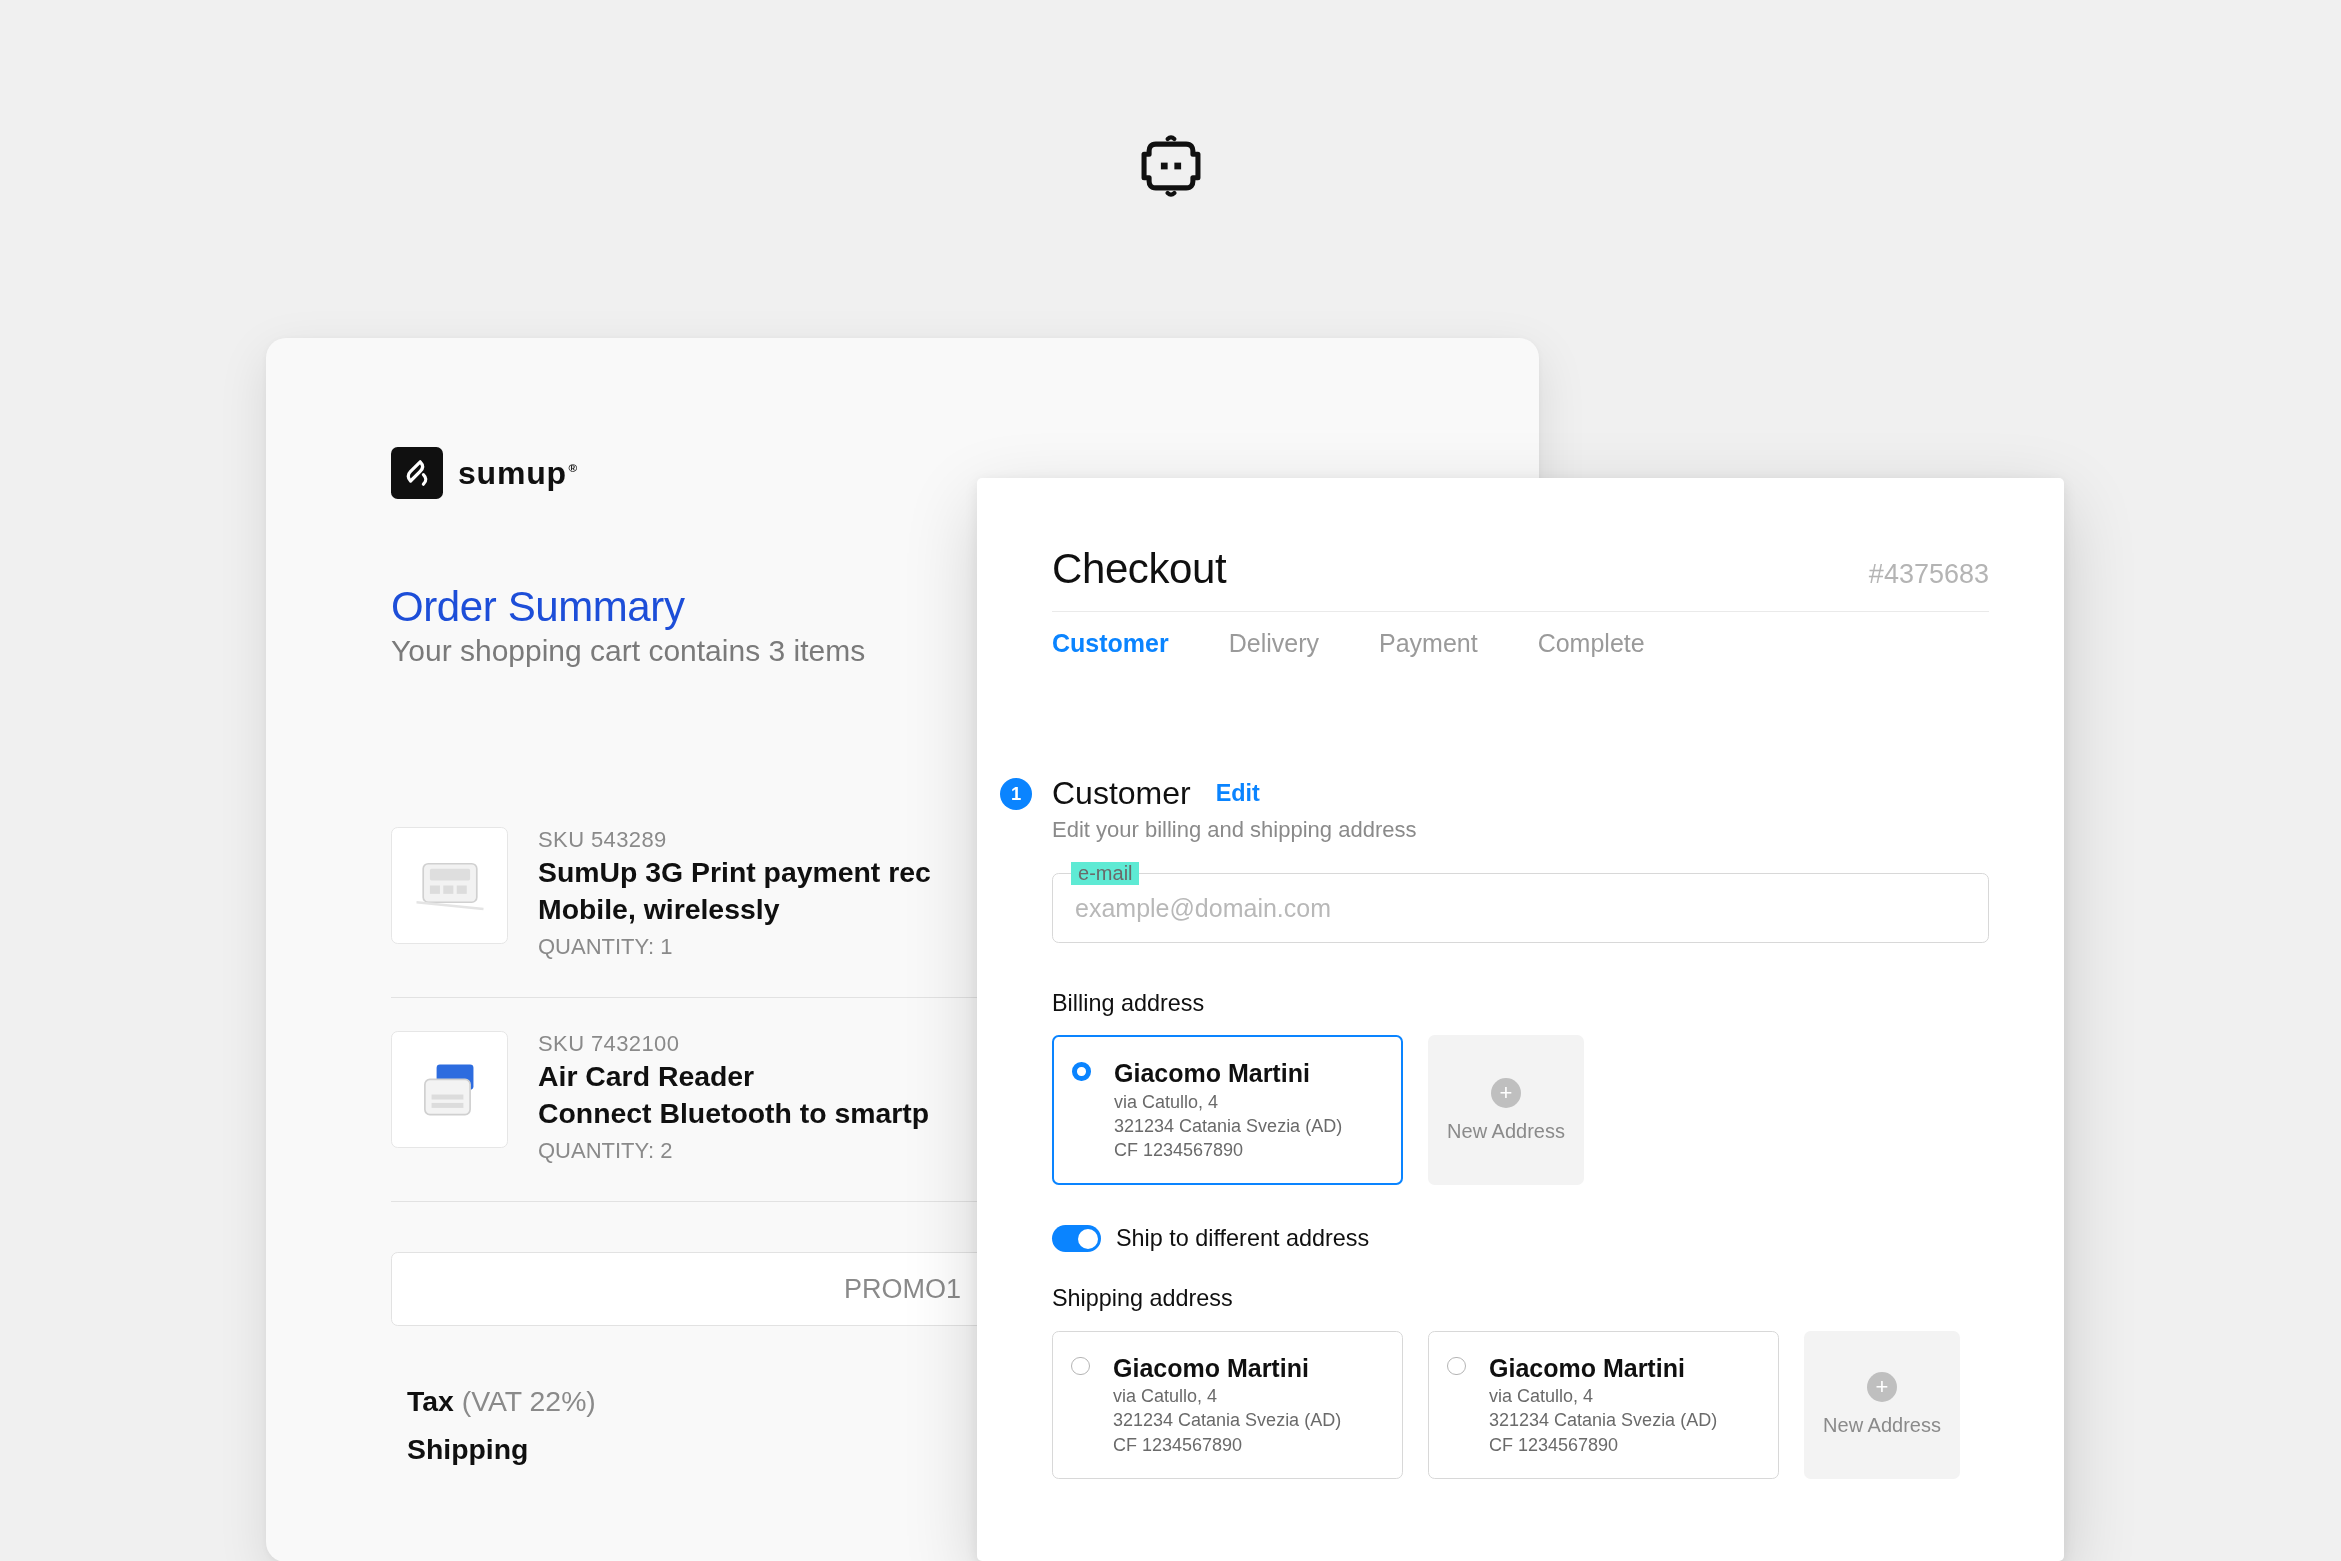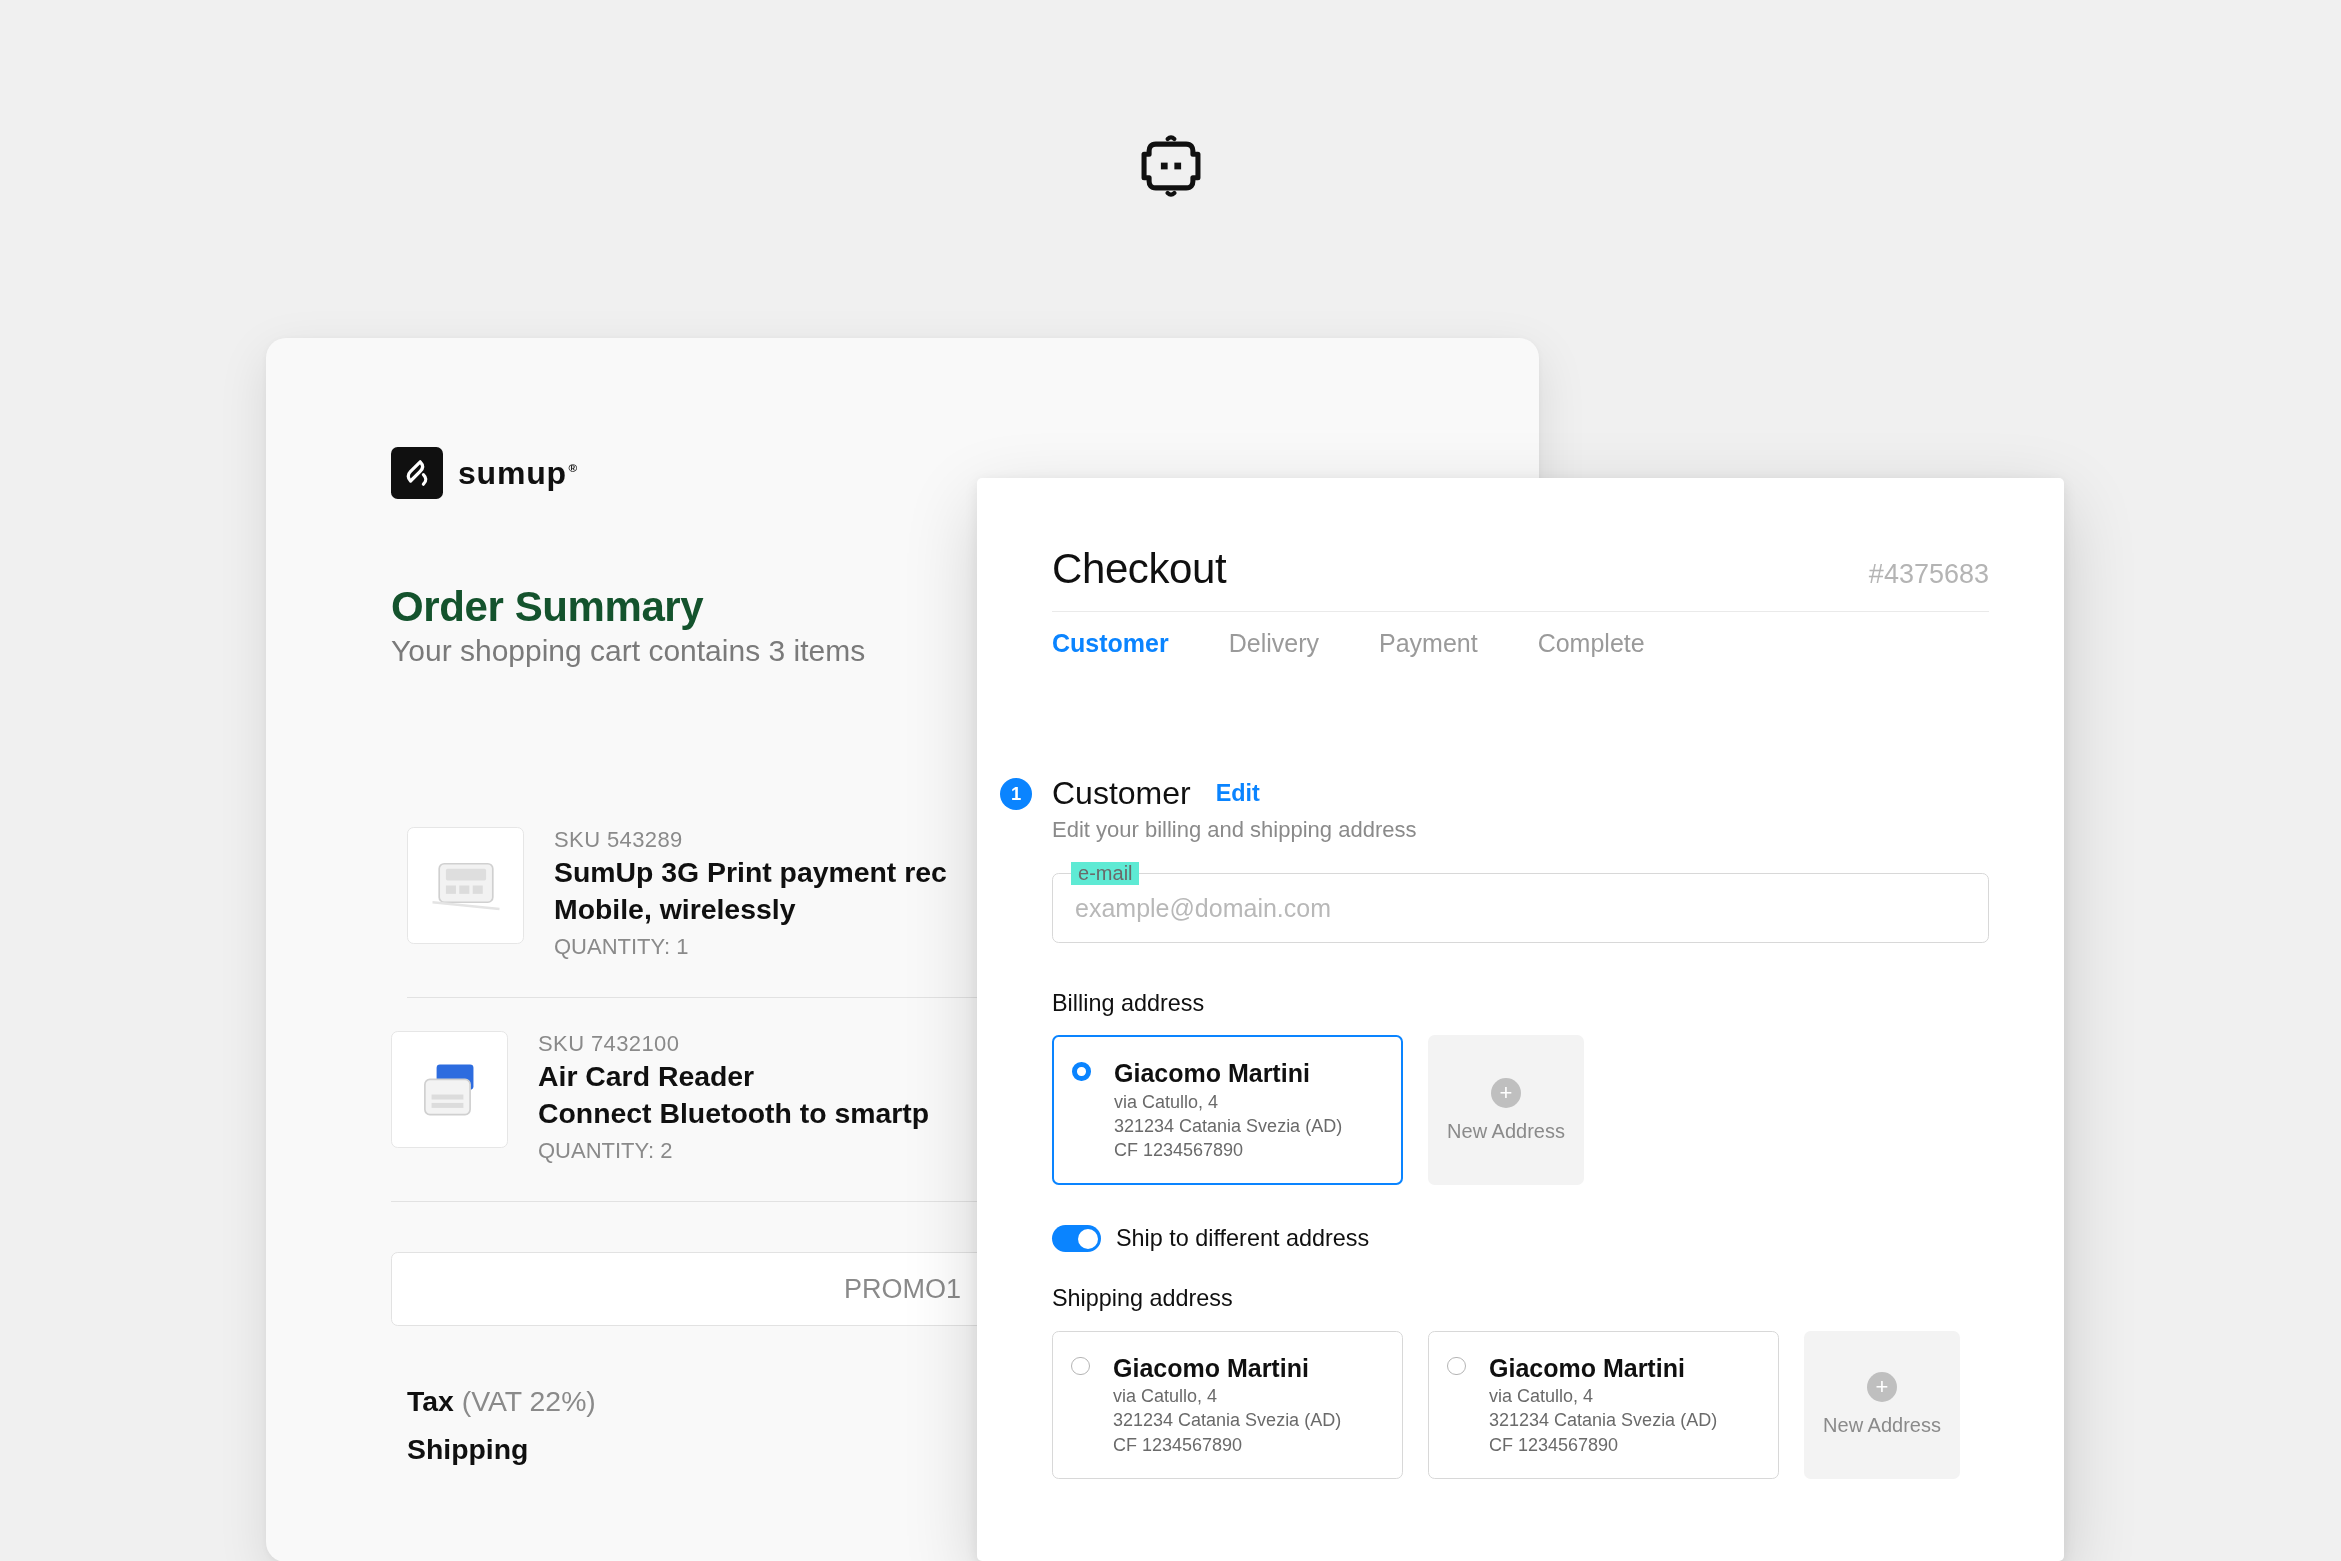--- a/index.html
+++ b/index.html
@@ -69,38 +69,38 @@
   .sumup-word {
     font-size: 32px;
     font-weight: 700;
     letter-spacing: 0.8px;
     color: #101010;
   }
   .sumup-word sup { font-size: 11.7px; vertical-align: super; margin-left: 1.7px; }
 
   .order-title {
     font-size: 42px;
-    font-weight: 700;
-    color: #14532d;
+    font-weight: 400;
+    color: #1d4ed8;
     letter-spacing: -0.4px;
   }
   .order-sub {
     font-size: 30px;
     color: #7a7a7a;
     margin-top: 3.3px;
   }
 
   .line-items { margin-top: 125px; }
   .line-item {
     display: flex;
     gap: 30px;
     padding: 33px 0 37px;
     border-bottom: 0.8px solid #e2e2e2;
   }
-  .line-items .line-item:first-child { border-top: 0.8px solid #f9f9f9; margin-left: 16px; }
+  .line-items .line-item:first-child { border-top: 0.8px solid #f9f9f9; }
   .thumb {
     width: 117px; height: 117px;
     background: #ffffff;
     border: 0.8px solid #e6e6e6;
     border-radius: 6.7px;
     display:flex; align-items:center; justify-content:center;
     flex-shrink: 0;
   }
   .thumb svg { width: 84px; height: 67px; }
   .line-meta { display:flex; flex-direction:column; gap:1.7px; }

